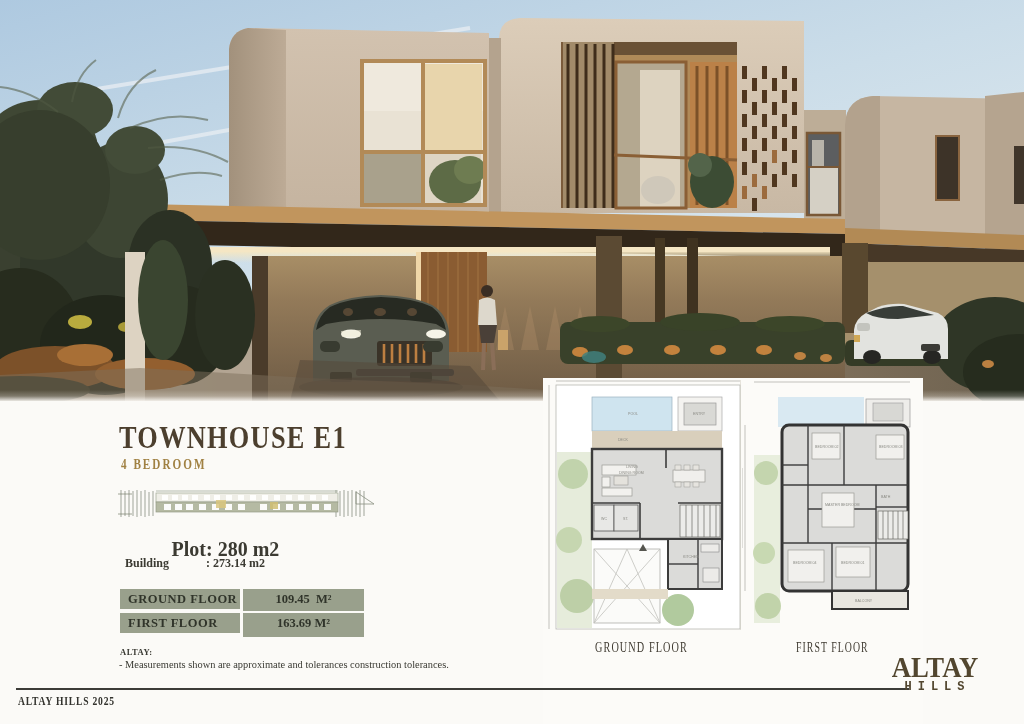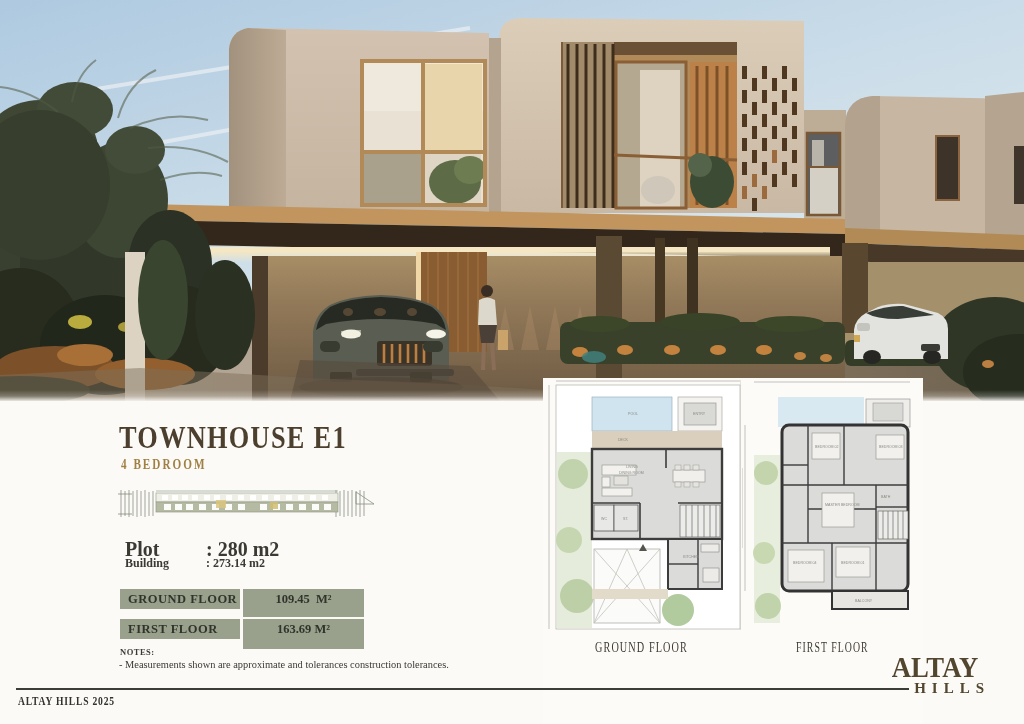--- a/index.html
+++ b/index.html
@@ -403,47 +403,47 @@
       <rect x="155" y="18" width="7" height="6"></rect>
       <rect x="168" y="18" width="7" height="6"></rect>
       <rect x="181" y="18" width="7" height="6"></rect>
       <rect x="194" y="18" width="7" height="6"></rect>
       <rect x="206" y="18" width="7" height="6"></rect>
 </g>
 <rect x="98" y="14" width="10" height="8" fill="#d9c67e" opacity="0.85"></rect>
 <rect x="152" y="16" width="8" height="7" fill="#cfbd72" opacity="0.85"></rect>
 </svg>
 
-<div class="abs" style="left:125px;top:538px;font-family:'Liberation Serif',serif;font-weight:bold;font-size:20px;color:#3b3a32;"><span style="display:inline-block;width:81px;">Plot</span>: 280 m2</div>
+<div class="abs" style="left:125px;top:538px;font-family:'Liberation Serif',serif;font-weight:bold;font-size:20px;color:#3b3a32;"><span style="display:inline-block;width:81px;text-align:right;">Plot</span>: 280 m2</div>
 
 <div class="abs" style="left:125px;top:556px;font-family:'Liberation Serif',serif;font-weight:bold;font-size:12px;color:#3b3a32;"><span style="display:inline-block;width:81px;">Building</span>: 273.14 m2</div>
 
 <div class="abs" style="left:120px;top:589px;">
 <div style="display:flex;margin-bottom:2px;">
 <div style="width:112px;height:20px;background:#99a08c;color:#30342a;font-weight:bold;font-size:12.5px;letter-spacing:0.5px;padding:0 0 0 8px;line-height:20px;">GROUND FLOOR</div>
 <div style="width:3px;"></div>
-<div style="width:121px;height:28px;background:#99a08c;color:#30342a;font-weight:bold;font-size:12.5px;text-align:center;line-height:20px;">109.45&nbsp; M²</div>
+<div style="width:121px;height:22px;background:#99a08c;color:#30342a;font-weight:bold;font-size:12.5px;text-align:center;line-height:20px;">109.45&nbsp; M²</div>
 </div>
 <div style="display:flex;">
 <div style="width:112px;height:20px;background:#99a08c;color:#30342a;font-weight:bold;font-size:12.5px;letter-spacing:0.5px;padding:0 0 0 8px;line-height:20px;">FIRST FLOOR</div>
 <div style="width:3px;"></div>
-<div style="width:121px;height:30px;background:#99a08c;color:#30342a;font-weight:bold;font-size:12.5px;text-align:center;line-height:20px;">163.69 M²</div>
+<div style="width:121px;height:24px;background:#99a08c;color:#30342a;font-weight:bold;font-size:12.5px;text-align:center;line-height:20px;">163.69 M²</div>
 </div>
 </div>
 
-<div class="abs" style="left:120px;top:647px;font-size:8.5px;font-weight:bold;letter-spacing:0.5px;color:#3a3a33;">NOTES:</div>
+<div class="abs" style="left:120px;top:647px;font-size:8.5px;font-weight:bold;letter-spacing:0.5px;color:#3a3a33;">ALTAY:</div>
 <div class="abs" style="left:119px;top:659px;font-size:10.4px;color:#3a3a33;">- Measurements shown are approximate and tolerances construction tolerances.</div>
 
 <div class="abs" style="left:16px;top:688px;width:893px;height:2px;background:#3c3c38;"></div>
 
 <div class="abs" style="left:18px;top:694px;font-size:12px;font-weight:bold;letter-spacing:1px;color:#33332e;transform:scaleX(0.80);transform-origin:0 0;">ALTAY HILLS 2025</div>
 
 <div class="abs" style="left:880px;top:650px;width:110px;text-align:center;">
 <div style="font-family:'Liberation Serif',serif;font-weight:bold;font-size:30px;letter-spacing:0px;color:#52462f;transform:scaleX(0.89);transform-origin:50% 0;">ALTAY</div>
-<div style="font-family:Liberation Serif, serif;font-weight:bold;font-size:15px;letter-spacing:6px;color:#52462f;margin-top:-4px;margin-left:5px;text-align:right;">HILLS</div>
+<div style="font-family:Liberation Mono, monospace;font-weight:bold;font-size:12px;letter-spacing:6px;color:#52462f;margin-top:-4px;margin-left:5px;">HILLS</div>
 </div>
 
 <svg class="abs" style="left:543px;top:378px" width="200" height="262" viewBox="0 0 200 262">
 
 <rect x="13" y="7" width="184" height="244" fill="#ffffff" stroke="#b8b8b2" stroke-width="0.8"></rect>
 
 <g stroke="#9a9a94" stroke-width="0.6">
       <line x1="13" y1="3" x2="197" y2="3"></line>
       <line x1="6" y1="7" x2="6" y2="251"></line>
       <line x1="200" y1="90" x2="200" y2="170"></line>

